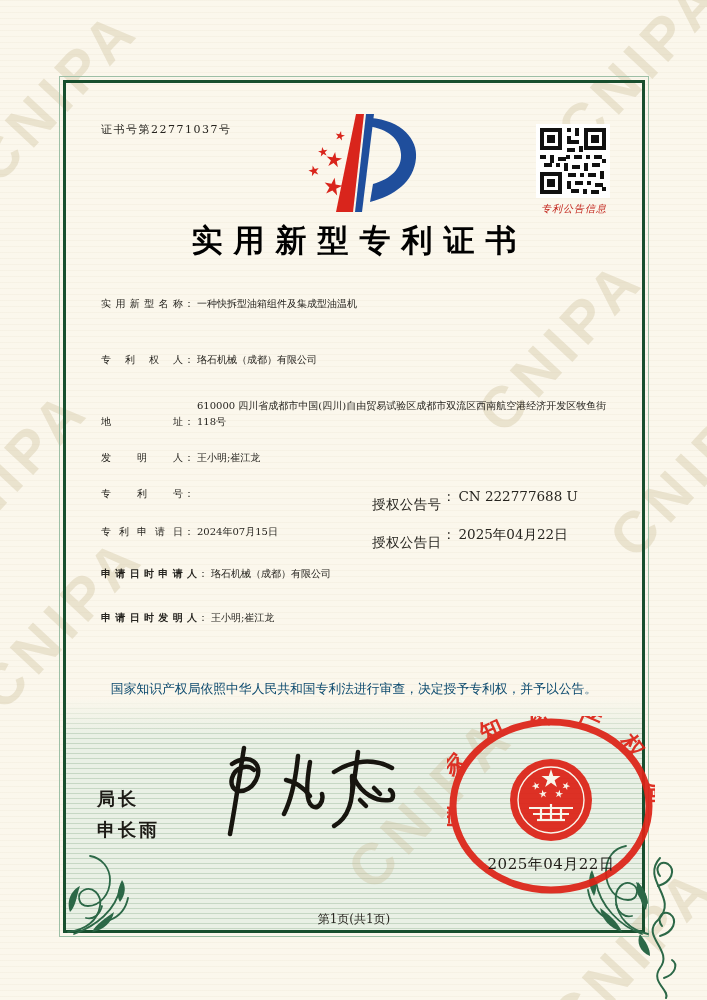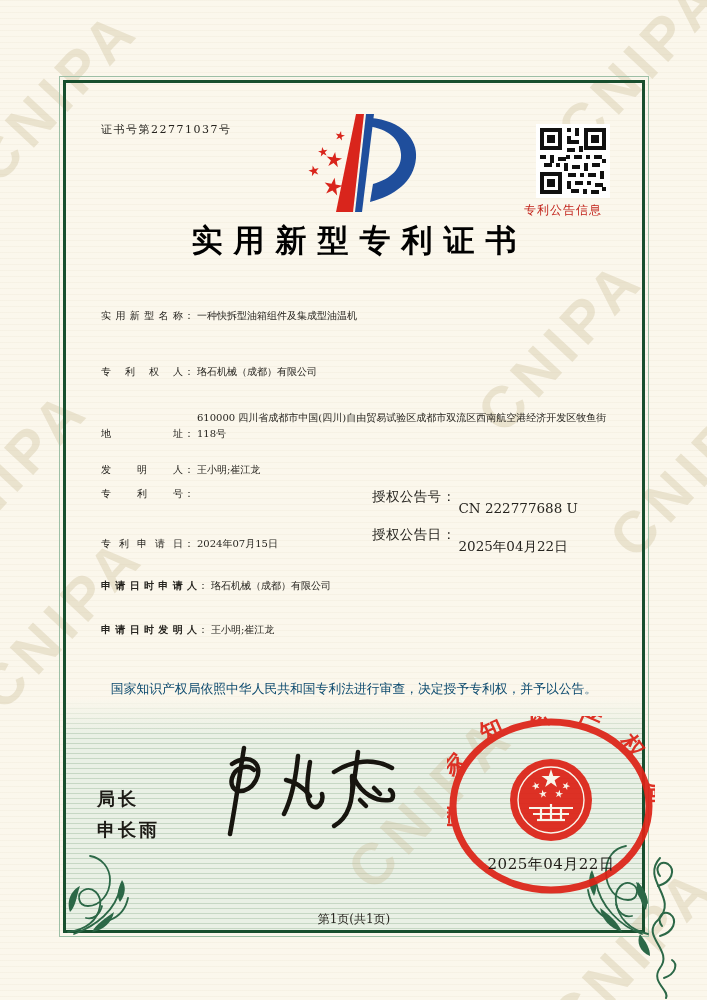--- a/index.html
+++ b/index.html
@@ -19,32 +19,32 @@
   .frame-inner{position:absolute;left:63px;top:80px;width:582px;height:853px;
       border:3px solid #184f2e;box-sizing:border-box;z-index:2;pointer-events:none;}
   .wave-zone{position:absolute;left:66px;top:698px;width:576px;height:232px;z-index:0;
       background-color:#e9f0e5;
       background-image:linear-gradient(180deg,#fbf7ec 0%,rgba(251,247,236,0) 16%),
         repeating-linear-gradient(180deg,rgba(118,158,120,.30) 0 1px,rgba(0,0,0,0) 1px 5px);}
   
   .cert-no{position:absolute;left:101px;top:122px;font-size:11px;letter-spacing:1.5px;z-index:4;}
   .logo{position:absolute;left:296px;top:110px;z-index:4;}
   .qr{position:absolute;left:536px;top:124px;z-index:4;}
-  .qr-caption{position:absolute;left:524px;top:202px;width:100px;
-      font-size:12px;color:#c2241b;letter-spacing:1px;z-index:4;}
+  .qr-caption{position:absolute;left:524px;top:202px;width:100px;text-align:center;
+      font-size:10px;color:#c2241b;letter-spacing:1px;z-index:4;font-style:italic;}
   .title{position:absolute;left:60px;top:220px;width:588px;text-align:center;
       font-size:31px;font-weight:700;letter-spacing:11px;text-indent:11px;color:#000000;z-index:4;}
   
   .row{position:absolute;left:101px;display:flex;font-size:10px;line-height:1.55;z-index:4;align-items:flex-end;}
   .row2{position:absolute;left:372px;display:flex;font-size:13.5px;line-height:1.55;z-index:4;}
   .lab{display:inline-block;width:82px;text-align:justify;text-align-last:justify;flex:none;}
   .lab.w7{width:96px;font-weight:bold;}
-  .lab.r{width:69px;}
+  .lab.r{width:69px;margin-top:8px;}
   .colon{flex:none;margin:0 3px 0 1px;}
-  .val{flex:none;margin-top:12px;}
+  .val{flex:none;}
   .val.wrap{flex:none;width:420px;}
   
   .statement{position:absolute;left:60px;top:676px;width:588px;text-align:center;
       font-size:12.8px;line-height:25px;color:#0c4a6e;z-index:4;}
   .statement div{white-space:nowrap;}
   
   .director{position:absolute;left:97px;top:784px;z-index:4;
       font-family:"Liberation Sans",sans-serif;font-size:18px;font-weight:600;
       letter-spacing:3px;color:#1d1b16;line-height:31px;}
   .sig{position:absolute;left:202px;top:742px;z-index:4;}

